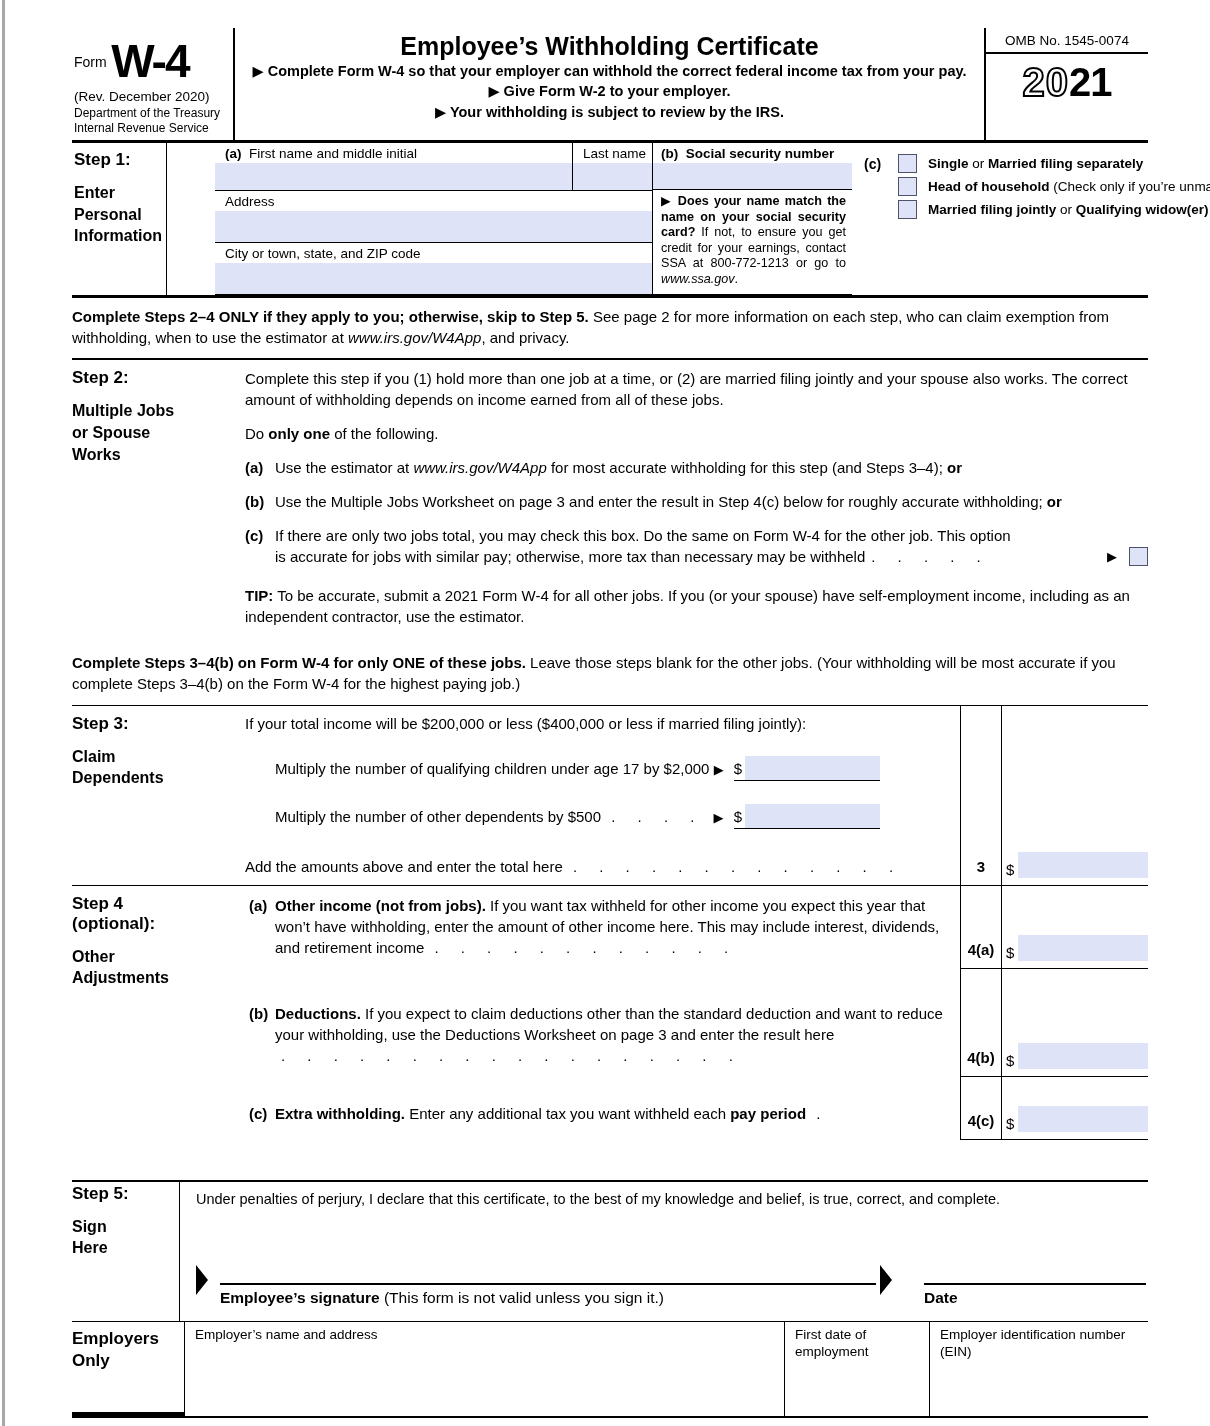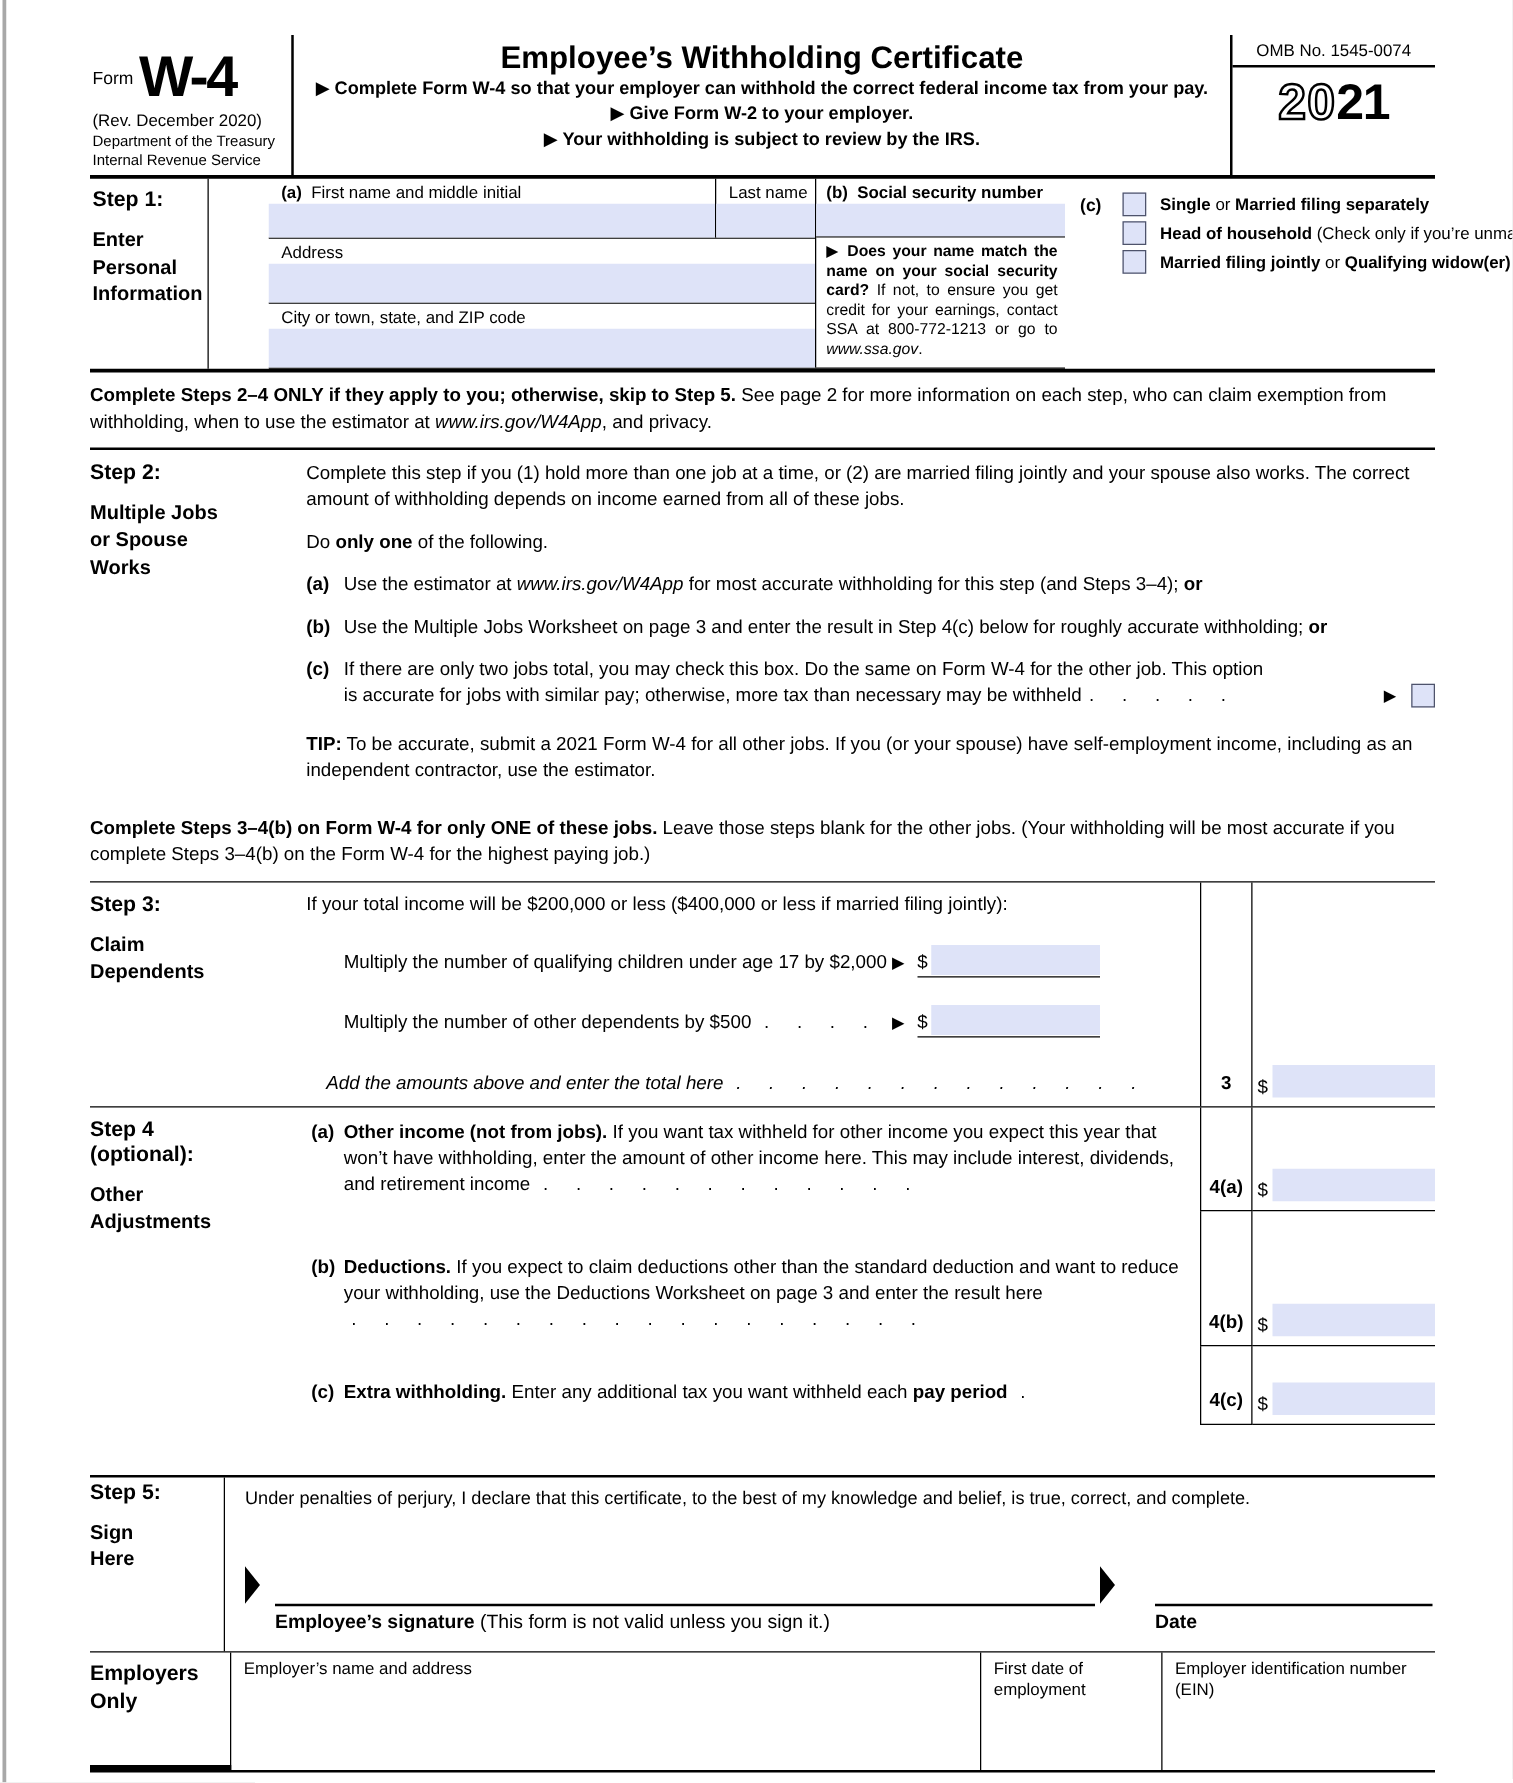--- a/index.html
+++ b/index.html
@@ -80,21 +80,21 @@
   .c-line2 .grow { flex:1; }
   .tipp { margin-top:18px; }
 
   
   .s3 { display:flex; border-top:1.5px solid #000; border-bottom:1.5px solid #000; }
   .s3-label { width:173px; padding-top:8px; }
   .s3-label .step-sub, .s4-label .step-sub { width:125px; }
   .s3-main { flex:1; font-size:15px; padding:9px 6px 10px 0; }
   .s3-line { margin:24px 0 0 30px; white-space:nowrap; }
   .s3-intro { margin:0; }
-  .s3-total { margin:30px 0 0 16px;font-style:italic; }
+  .s3-total { margin:30px 0 0 0; }
   .amt-underline { border-bottom:1.5px solid #000; padding-bottom:3px; margin-left:6px; }
   .blue-inline { display:inline-block; width:135px; height:24px; vertical-align:-6px; margin-left:3px; }
   .num-col { width:42px; border-left:1px solid #000; border-right:1px solid #000;
              display:flex; align-items:flex-end; justify-content:center;
              font-weight:bold; font-size:15px; padding-bottom:10px; }
   .amt-col { width:146px; display:flex; align-items:flex-end; font-size:15px; padding:0 0 7px 4px; }
   .amt-col .blue-box { flex:1; height:26px; margin-left:4px; }
   .s4 { display:flex; }
   .s4-label { width:173px; padding-top:8px; }
   .s4-rows { flex:1; display:flex; flex-direction:column; }
@@ -104,21 +104,21 @@
   .s4-row .num-col, .s4-row .amt-col { border-bottom:1px solid #000; }
   .pt-lg { padding-top:34px; }
   .pt-md { padding-top:26px; padding-bottom:16px; }
 
   
   .s5 { display:flex; border-top:2px solid #000; margin-top:40px; }
   .s5-label { width:108px; border-right:1.5px solid #000; padding-top:2px; }
   .s5-label .step-sub { width:52px; }
   .s5-main { flex:1; padding:9px 2px 14px 16px; }
   .s5-decl { font-size:14.5px; }
-  .sig-row { display:flex; align-items:flex-start; margin-top:46px; }
+  .sig-row { display:flex; align-items:flex-end; margin-top:46px; }
   .tri { width:0; height:0; border-top:15px solid transparent; border-bottom:15px solid transparent;
          border-left:12px solid #000; margin:0 12px 12px 0; }
   .sig-col { flex:1; }
   .sig-line { border-bottom:2px solid #000; height:32px; }
   .sig-lab { font-size:15.5px; padding-top:4px; }
   .date-col { width:222px; margin-left:20px; }
   .sig-row .tri2 { margin-left:4px; }
 
   
   .emp { display:flex; border-top:1.5px solid #000; height:97px; border-bottom:2px solid #000; }

